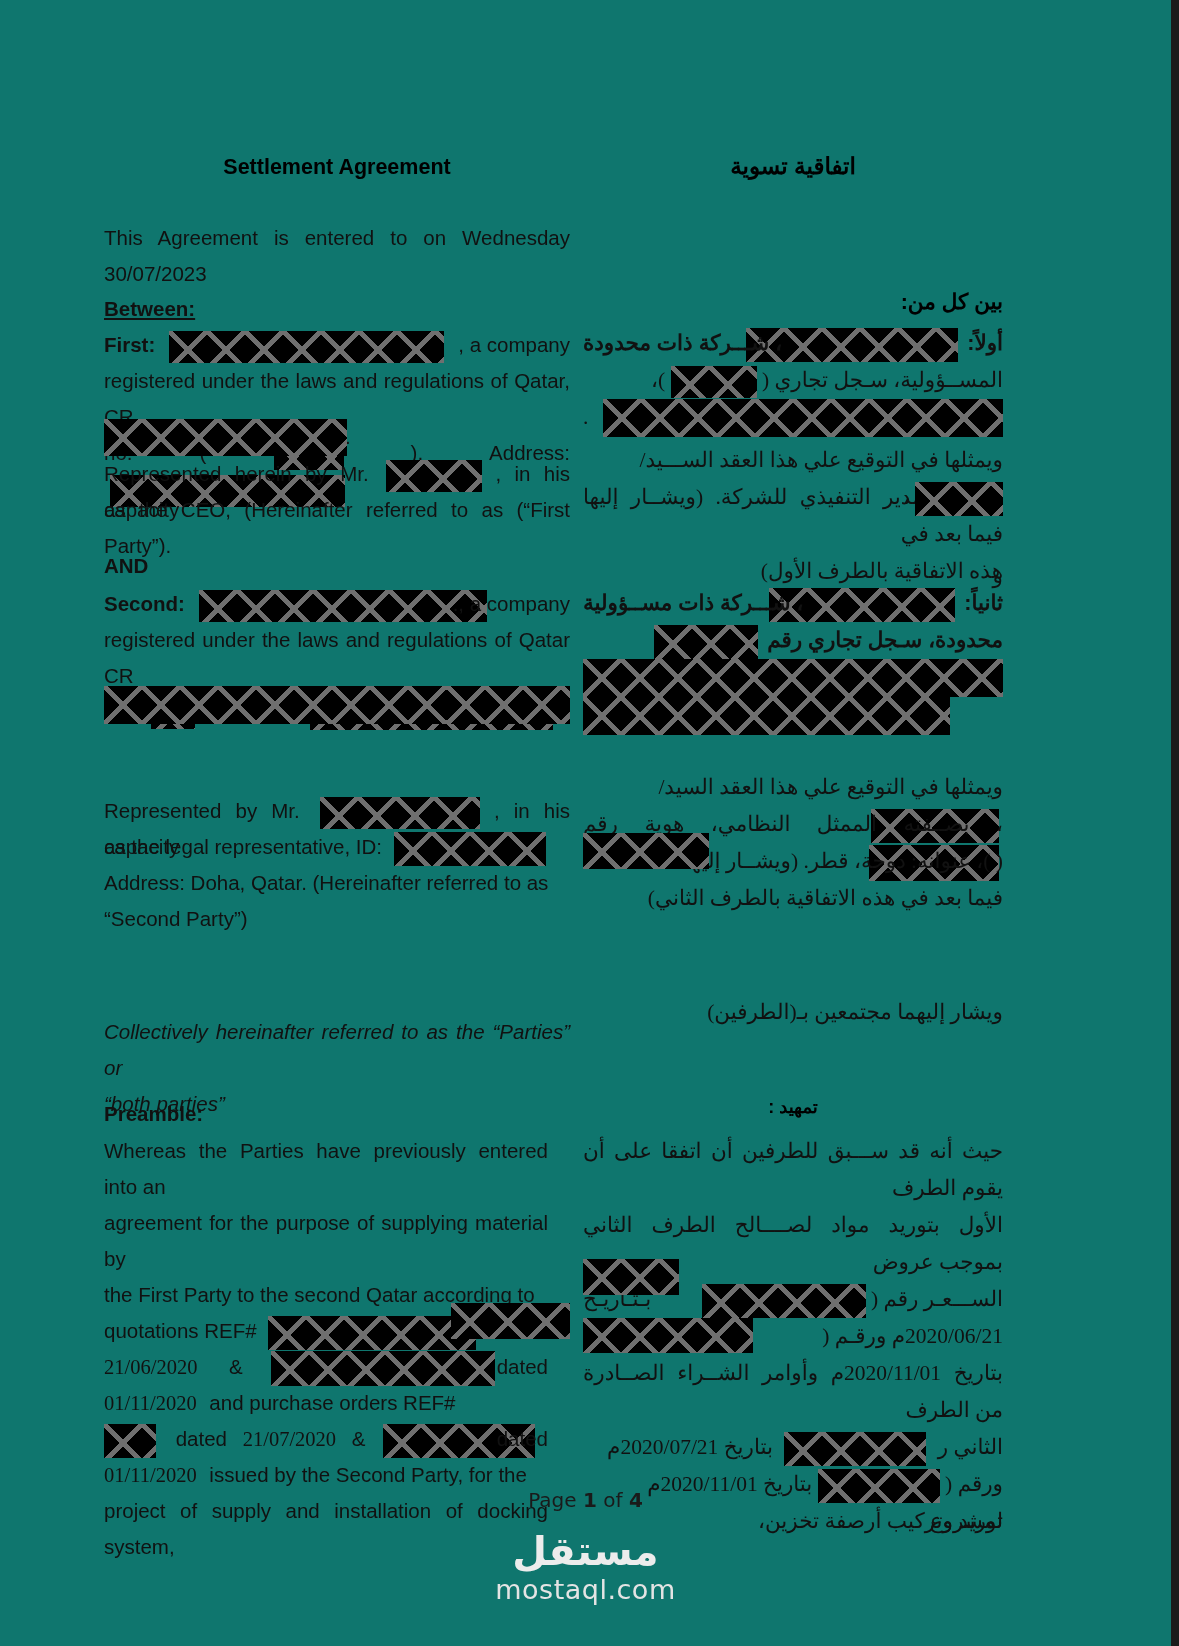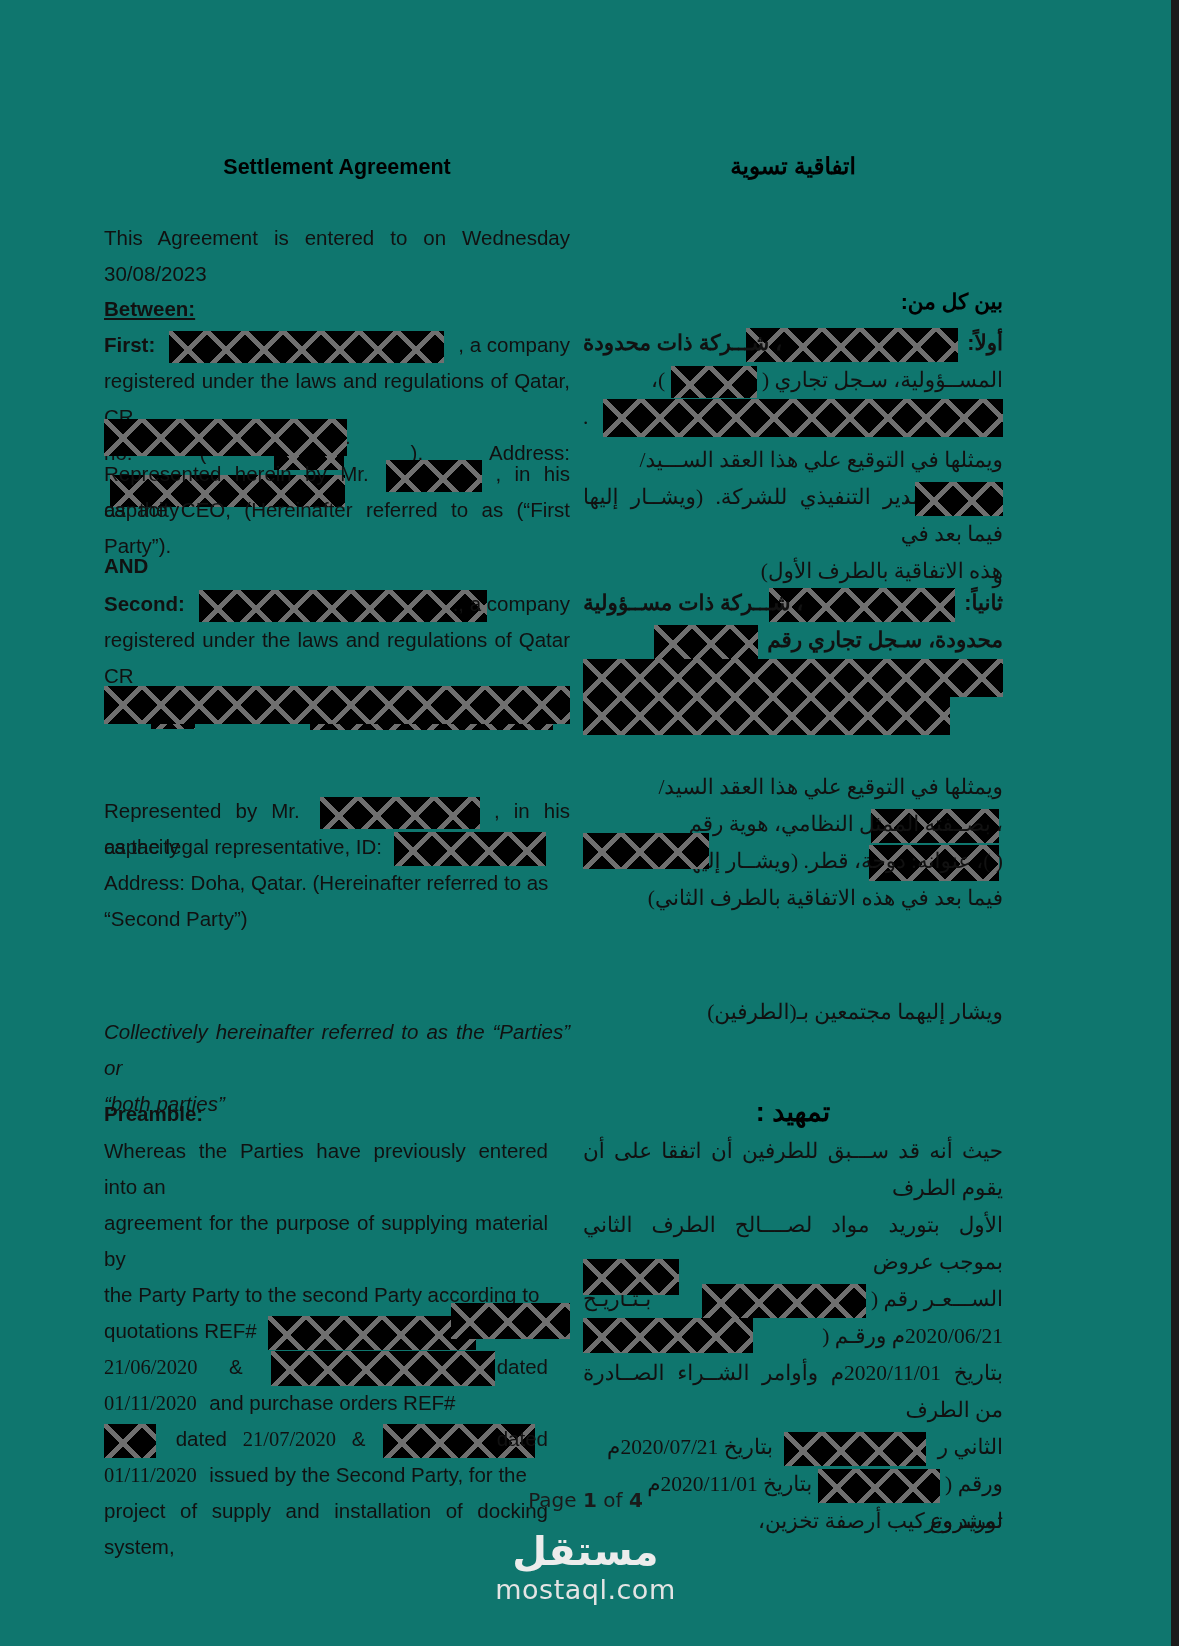--- a/index.html
+++ b/index.html
@@ -145,21 +145,21 @@
 <body>
 
 <div id="page">
 
   <div id="edge-bar"></div>
 
   <div class="blk title-en" style="left:104px; top:155px; width:466px;">Settlement Agreement</div>
 
   <div class="blk en" style="left:104px; top:220px; width:466px;">
     <div style="text-align:justify; text-align-last:justify;">This  Agreement  is  entered  to  on  Wednesday</div>
-    <div>30/08/2023</div>
+    <div>30/07/2023</div>
   </div>
 
   <div class="blk en b" style="left:104px; top:291px;text-decoration:underline;">Between:</div>
 
   <div class="blk en" style="left:104px; top:327px; width:466px;">
     <div style="position:relative; height:36px;">
       <span class="b">First:</span>
       <span class="redact" style="width:275px; height:32px; margin-left:8px;"></span>
       <span style="position:absolute; right:0; top:0;">, a company</span>
     </div>
@@ -222,21 +222,21 @@
   <div class="blk en" style="left:104px; top:1014px; width:466px;font-style:italic;">
     <div>Collectively hereinafter referred to as the “Parties” or</div>
     <div>“both parties”</div>
   </div>
 
   <div class="blk en b" style="left:104px; top:1096px; width:466px; text-align:right;">Preamble:</div>
 
   <div class="blk en" style="left:104px; top:1133px; width:444px;">
     <div>Whereas the Parties have previously entered into an</div>
     <div>agreement for the purpose of supplying material by</div>
-    <div>the  Party  Party  to  the  second  Party  according  to</div>
+    <div>the  First  Party  to  the  second  Qatar  according  to</div>
 
     <div style="position:relative; height:36px;">
       <span>quotations   REF#</span>
       <span class="redact" style="width:208px; height:34px; margin-left:6px;"></span>
       <span style="position:absolute; right:0; top:0;">dated</span>
     </div>
 
     <div style="position:relative; height:36px;">
       <span style="font-family:'Liberation Serif', serif;">21/06/2020</span>
       <span style="margin-left:26px;">&amp;</span>
@@ -314,34 +314,34 @@
   </div>
 
   <div class="rbox" style="left:583px; top:659px; width:420px; height:38px;"></div>
   <div class="rbox" style="left:583px; top:697px; width:367px; height:38px;"></div>
 
   <div class="blk ar" style="left:583px; top:769px; width:420px;">
     <div style="position:relative; height:37px; text-align:right;">
       <span>ويمثلها في التوقيع علي هذا العقد السيد/</span>
       <span class="redact" style="width:128px; height:34px; margin-right:4px;"></span>
     </div>
-    <div style="position:relative; height:37px; text-align:right;">
+    <div style="position:relative; height:37px; ">
       <span>، بصــفته الممثل النظامي، هوية رقم</span>
       <span class="redact" style="width:130px; height:36px; margin-right:4px;"></span>
     </div>
     <div style="position:relative; height:37px; text-align:right;">
       <span>(       )، عنوانه: دوحة، قطر. (ويشــار إليها</span>
       <span class="redact" style="width:126px; height:36px; position:absolute; left:0; top:-10px;"></span>
     </div>
     <div>فيما بعد في هذه الاتفاقية بالطرف الثاني)</div>
   </div>
 
   <div class="blk ar" style="left:583px; top:994px; width:420px; text-align:center;">ويشار إليهما مجتمعين بـ(الطرفين)</div>
 
-  <div class="blk ar-b" style="left:583px; top:1096px; width:420px; text-align:center; font-size:27px; direction:rtl;">تمهيد :</div>
+  <div class="blk ar-b" style="left:583px; top:1096px; width:420px; text-align:center; font-size:18px; direction:rtl;">تمهيد :</div>
 
   <div class="blk ar" style="left:583px; top:1133px; width:420px;">
     <div>حيث أنه قد ســـبق للطرفين أن  اتفقا على أن يقوم الطرف</div>
     <div>الأول بتوريد مواد لصــــالح الطرف الثاني بموجب عروض</div>
 
     <div style="position:relative; height:37px; text-align:right;">
       <span>الســـعـر رقم (</span>
       <span class="redact" style="width:164px; height:34px;"></span>
       <span style="position:absolute; left:0; top:0;">بـتـاريـخ</span>
     </div>

